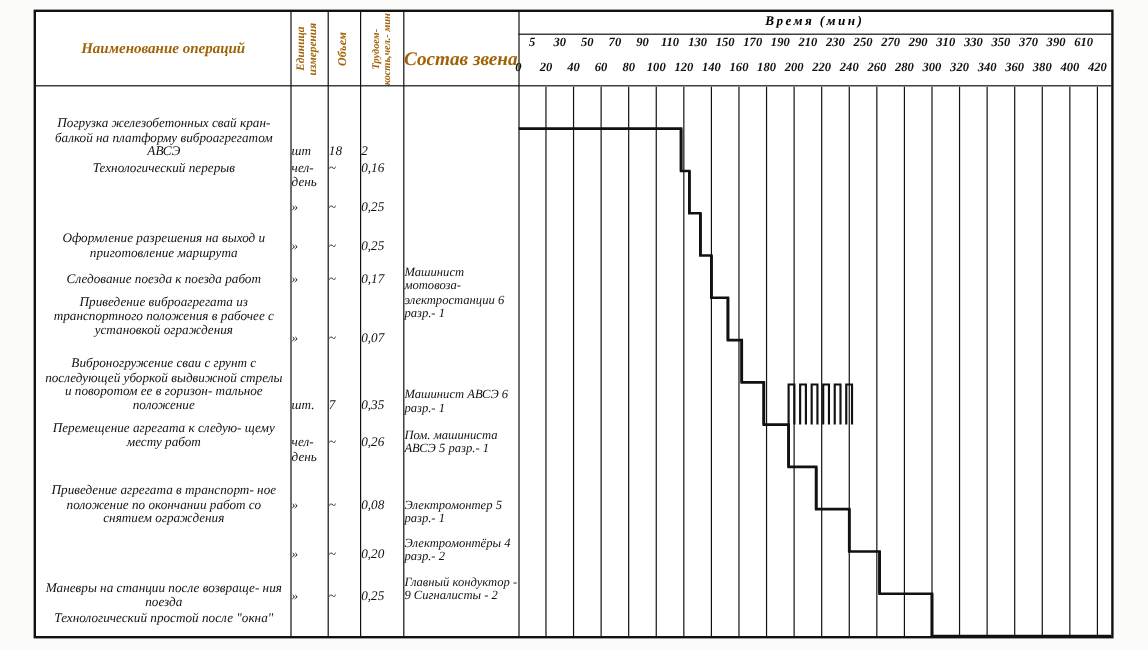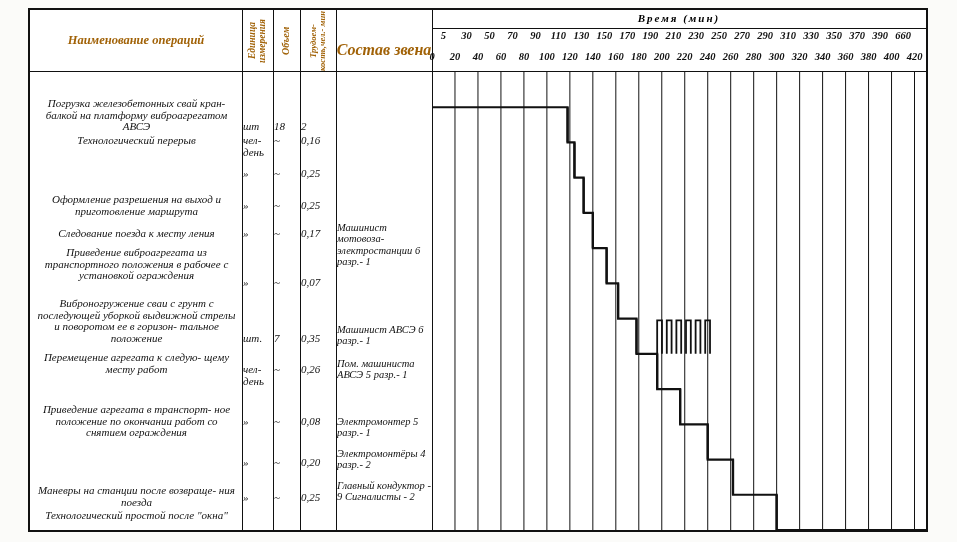--- a/index.html
+++ b/index.html
@@ -66,21 +66,21 @@
           <span class="tick" style="left: 48.8372%;">210</span>
           <span class="tick" style="left: 53.4884%;">230</span>
           <span class="tick" style="left: 58.1395%;">250</span>
           <span class="tick" style="left: 62.7907%;">270</span>
           <span class="tick" style="left: 67.4419%;">290</span>
           <span class="tick" style="left: 72.093%;">310</span>
           <span class="tick" style="left: 76.7442%;">330</span>
           <span class="tick" style="left: 81.3953%;">350</span>
           <span class="tick" style="left: 86.0465%;">370</span>
           <span class="tick" style="left: 90.6977%; font-style: italic;">390</span>
-          <span class="tick" style="left: 95.3488%;">660</span>
+          <span class="tick" style="left: 95.3488%;">610</span>
         </div>
       <div class="tick-row" id="ticks-bot" style="top:41px;">
           <span class="tick" style="left: 0%;">0</span>
           <span class="tick" style="left: 4.65116%;">20</span>
           <span class="tick" style="left: 9.30233%;">40</span>
           <span class="tick" style="left: 13.9535%;">60</span>
           <span class="tick" style="left: 18.6047%;">80</span>
           <span class="tick" style="left: 23.2558%;">100</span>
           <span class="tick" style="left: 27.907%;">120</span>
           <span class="tick" style="left: 32.5581%;">140</span>
@@ -123,21 +123,21 @@
 
       <div class="cellc" style="top:96px;left:213px;width:30px;">»</div>
       <div class="cellc" style="top:96px;left:244px;width:26px;">~</div>
       <div class="cellc" style="top:96px;left:271px;width:35px;">0,25</div>
 
       <div class="rowlabel" style="top:122px;">Оформление разрешения на выход и приготовление маршрута</div>
       <div class="cellc" style="top:128px;left:213px;width:30px;">»</div>
       <div class="cellc" style="top:128px;left:244px;width:26px;">~</div>
       <div class="cellc" style="top:128px;left:271px;width:35px;">0,25</div>
 
-      <div class="rowlabel" style="top:156px;">Следование поезда к месту ления</div>
+      <div class="rowlabel" style="top:156px;">Следование поезда к поезда работ</div>
       <div class="cellc" style="top:156px;left:213px;width:30px;">»</div>
       <div class="cellc" style="top:156px;left:244px;width:26px;">~</div>
       <div class="cellc" style="top:156px;left:271px;width:35px;">0,17</div>
       <div class="sost" style="top:150px;">Машинист мотовоза-электростанции 6 разр.- 1</div>
 
       <div class="rowlabel" style="top:175px;">Приведение виброагрегата из транспортного положения в рабочее с установкой ограждения</div>
       <div class="cellc" style="top:205px;left:213px;width:30px;">»</div>
       <div class="cellc" style="top:205px;left:244px;width:26px;">~</div>
       <div class="cellc" style="top:205px;left:271px;width:35px;">0,07</div>
 

